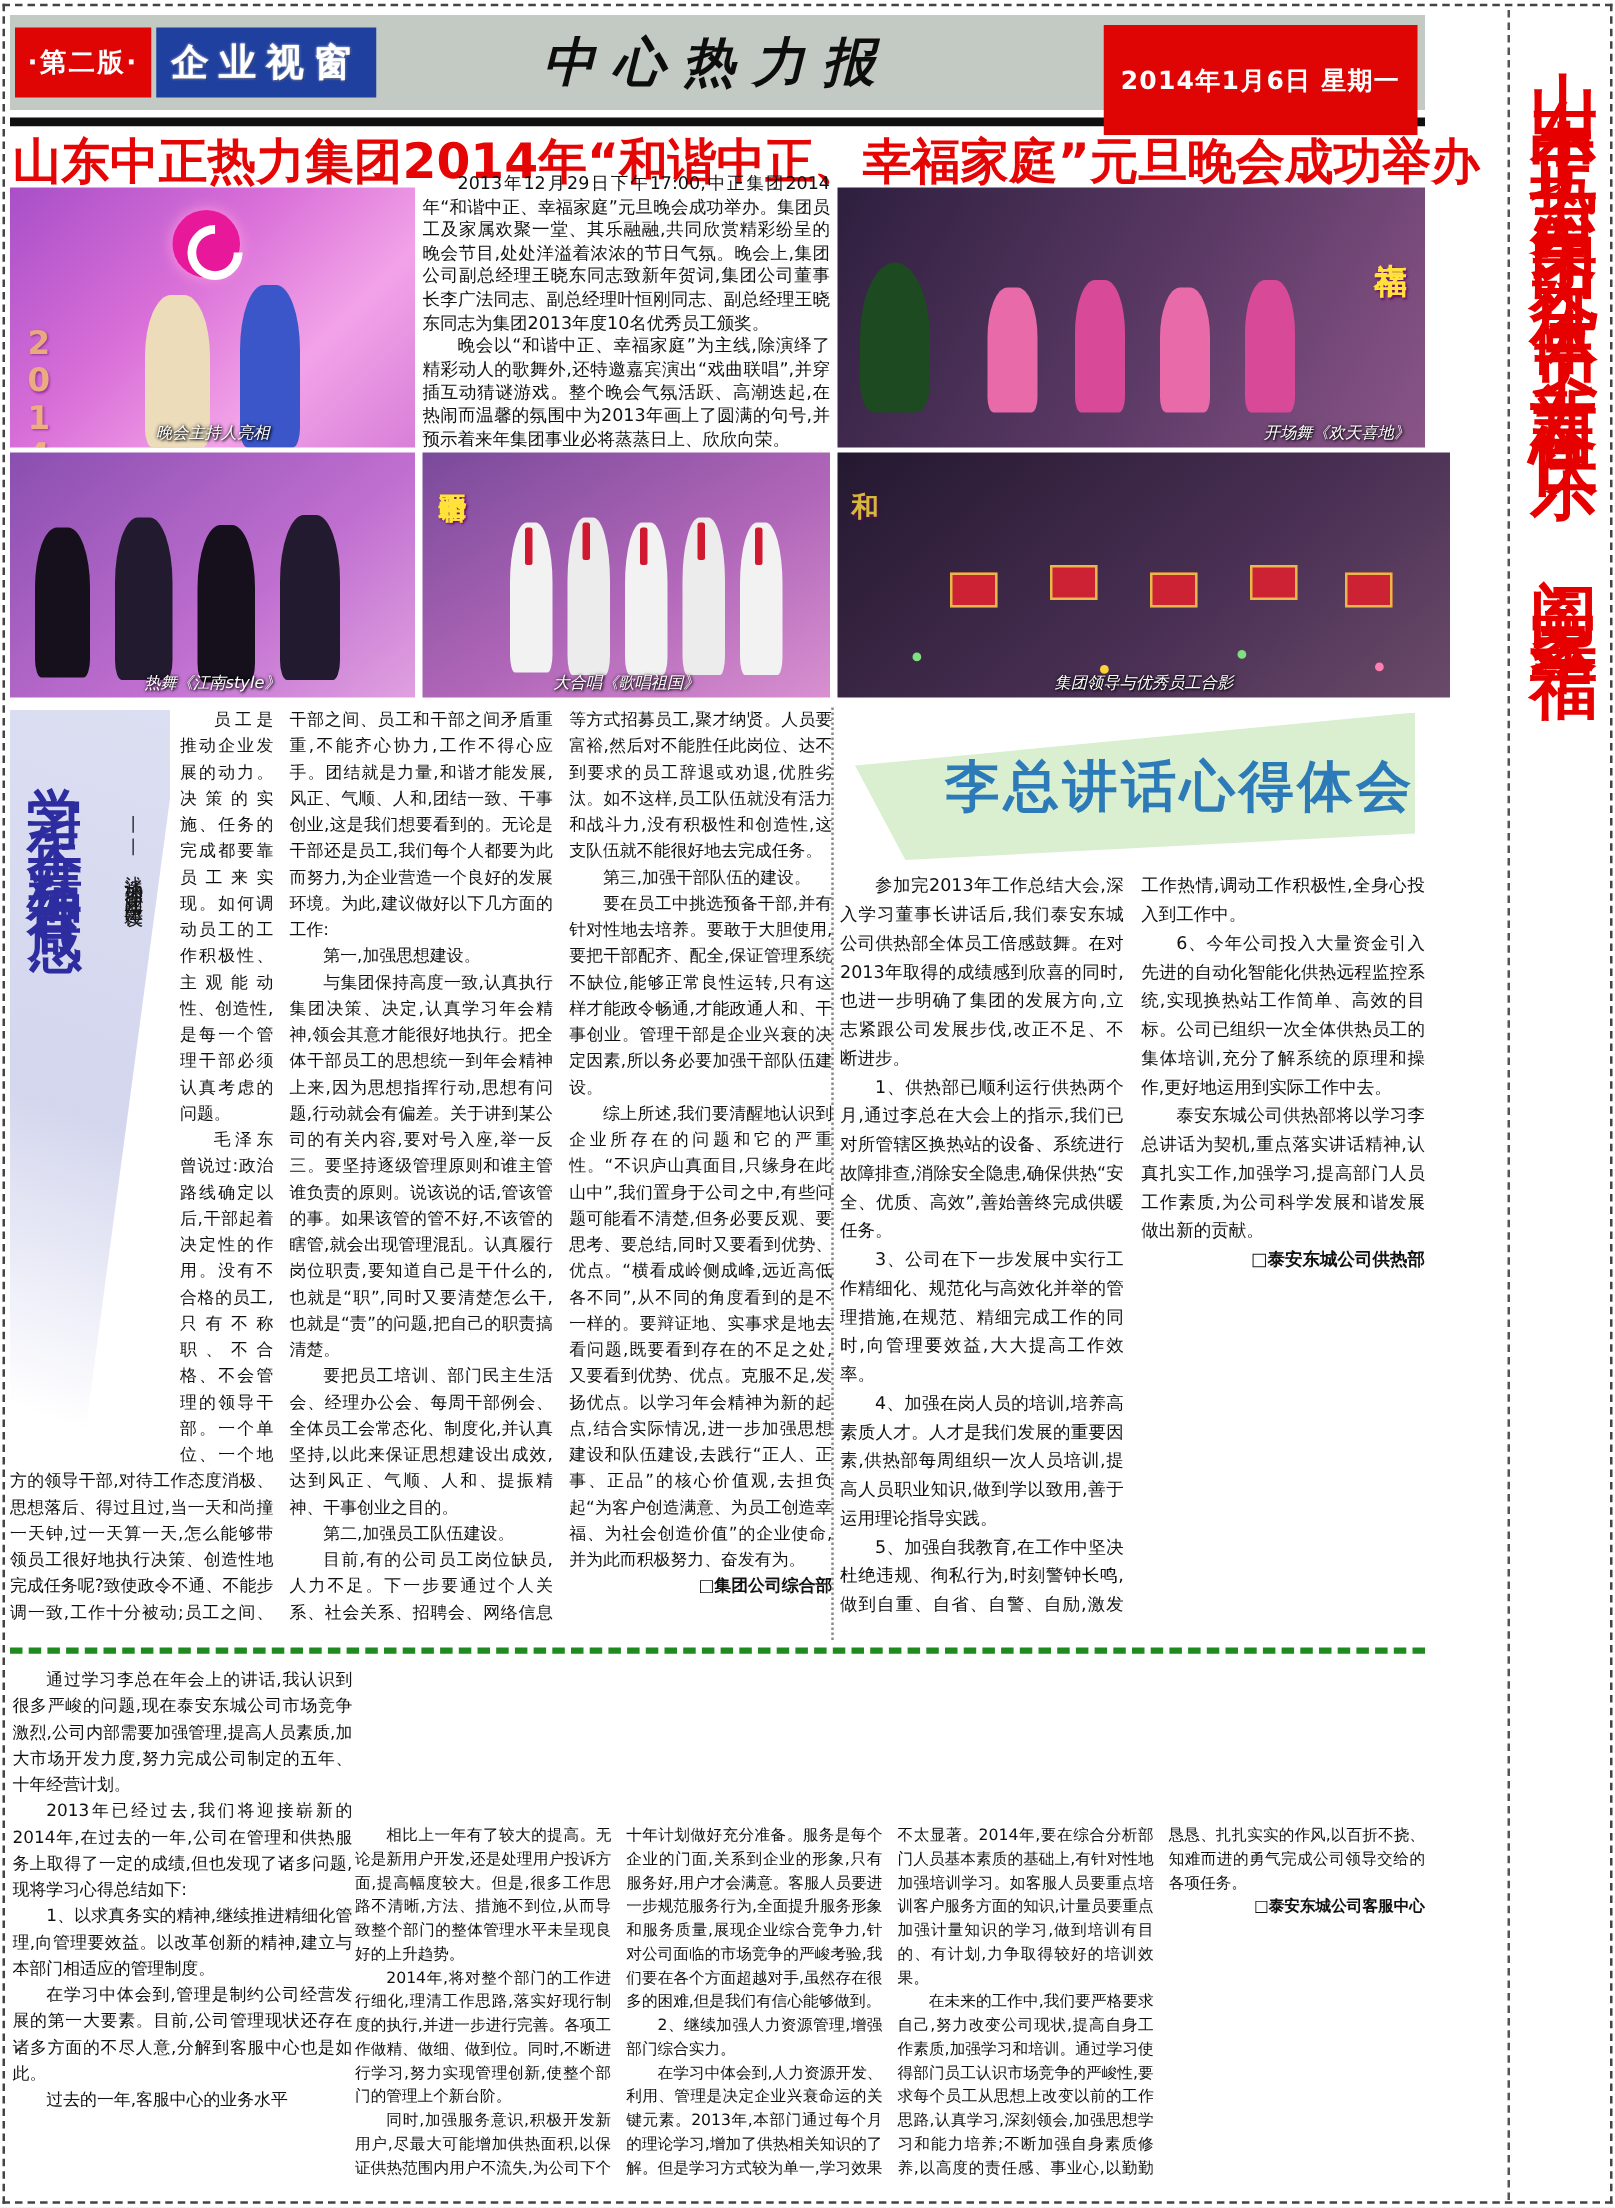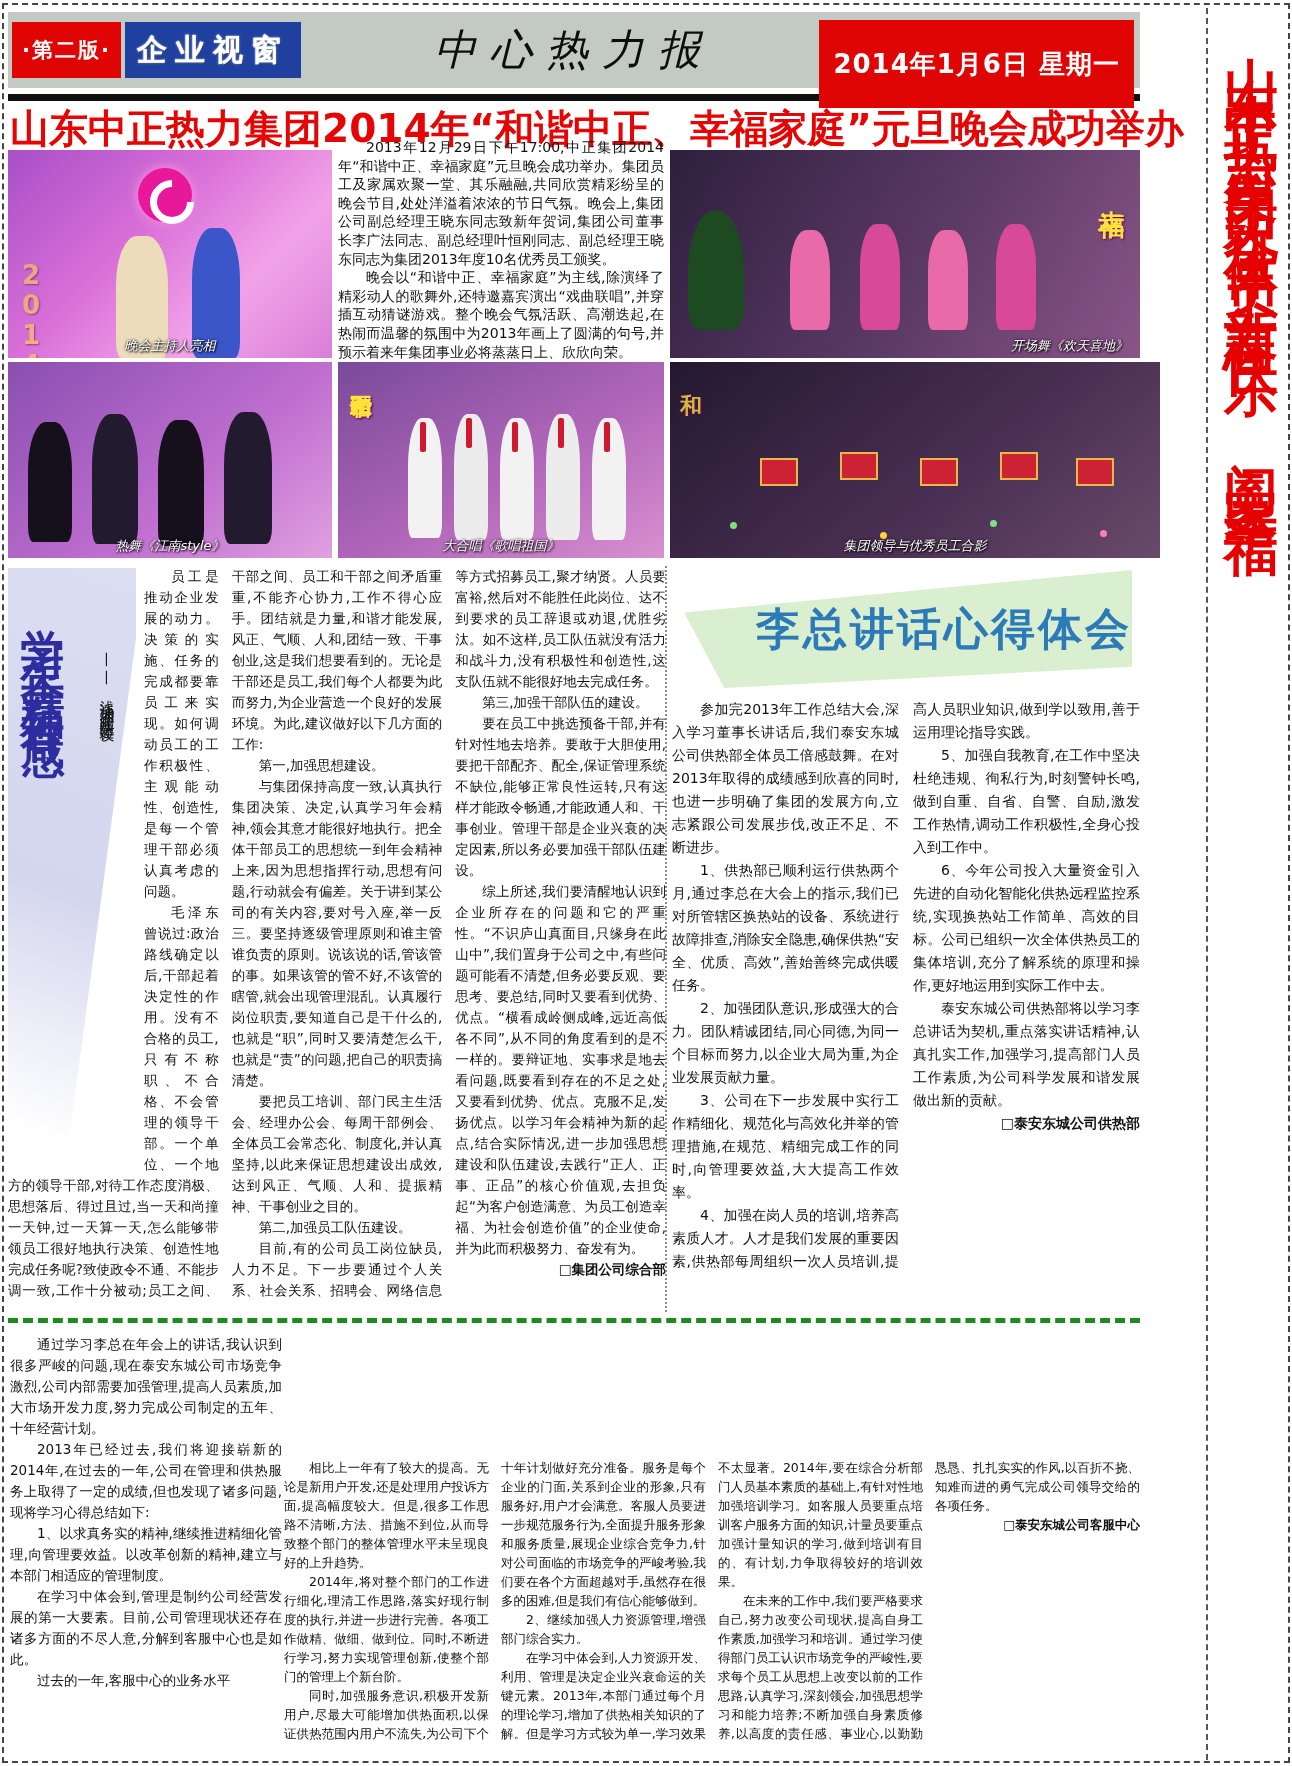--- a/index.html
+++ b/index.html
@@ -10,22 +10,22 @@
 
   
   .header-bar{position:absolute;left:8px;top:12px;width:1132px;height:76px;
         background:#c3c9c3;display:flex;align-items:center;}
   .edition-box{background:#e00505;color:#fff;font-size:21px;font-weight:bold;
         height:56px;display:flex;align-items:center;padding:0 10px;margin-left:4px;letter-spacing:2px;}
   .section-box{background:#20409f;color:#fff;font-size:30px;font-weight:bold;
         height:56px;display:flex;align-items:center;padding:0 12px;margin-left:4px;letter-spacing:8px;
         text-shadow:0 0 2px #fff,1px 1px 0 #0a1a50;}
   .masthead{position:absolute;left:0;right:0;text-align:center;font-family:"DejaVu Serif",serif;
-        font-size:42px;font-weight:normal;font-style:italic;letter-spacing:14px;color:#0d0d0d;}
-  .date-box{background:#e00505;color:#fff;font-size:26px;font-weight:bold;height:56px;
+        font-size:42px;font-weight:bold;font-style:italic;letter-spacing:14px;color:#0d0d0d;}
+  .date-box{background:#e00505;color:#fff;font-size:20px;font-weight:bold;height:56px;
         display:flex;align-items:center;padding:16px 14px;margin-left:auto;margin-right:6px;letter-spacing:1px;z-index:2;margin-top:28px;}
   .black-rule{position:absolute;left:8px;top:94px;width:1132px;height:7px;background:#101010;}
 
   
   .headline{position:absolute;left:10px;top:102px;width:1130px;font-size:39px;font-weight:bold;
         color:#e60505;white-space:nowrap;letter-spacing:0;}
 
   
   .photo{position:absolute;overflow:hidden;}
   .caption{position:absolute;bottom:3px;left:0;right:0;text-align:center;color:#fff;
@@ -195,21 +195,20 @@
 
   <div class="v-divider"></div>
 
   <div class="li-art">
     <div class="li-banner">
       <div class="li-title">李总讲话心得体会</div>
     </div>
     <div class="flow li-flow">
         <p>参加完2013年工作总结大会,深入学习董事长讲话后,我们泰安东城公司供热部全体员工倍感鼓舞。在对2013年取得的成绩感到欣喜的同时,也进一步明确了集团的发展方向,立志紧跟公司发展步伐,改正不足、不断进步。</p>
         <p>1、供热部已顺利运行供热两个月,通过李总在大会上的指示,我们已对所管辖区换热站的设备、系统进行故障排查,消除安全隐患,确保供热“安全、优质、高效”,善始善终完成供暖任务。</p>
-        <p>2、加强团队意识,形成强大的合力。团队精诚团结,同心同德,为同一个目标而努力,以企业大局为重,为企业发展贡献力量。</p>
         <p>3、公司在下一步发展中实行工作精细化、规范化与高效化并举的管理措施,在规范、精细完成工作的同时,向管理要效益,大大提高工作效率。</p>
         <p>4、加强在岗人员的培训,培养高素质人才。人才是我们发展的重要因素,供热部每周组织一次人员培训,提高人员职业知识,做到学以致用,善于运用理论指导实践。</p>
         <p>5、加强自我教育,在工作中坚决杜绝违规、徇私行为,时刻警钟长鸣,做到自重、自省、自警、自励,激发工作热情,调动工作积极性,全身心投入到工作中。</p>
         <p>6、今年公司投入大量资金引入先进的自动化智能化供热远程监控系统,实现换热站工作简单、高效的目标。公司已组织一次全体供热员工的集体培训,充分了解系统的原理和操作,更好地运用到实际工作中去。</p>
         <p>泰安东城公司供热部将以学习李总讲话为契机,重点落实讲话精神,认真扎实工作,加强学习,提高部门人员工作素质,为公司科学发展和谐发展做出新的贡献。</p>
         <p class="sig">□泰安东城公司供热部</p>
       </div>
   </div>
 
   <div class="divider-green"></div>

